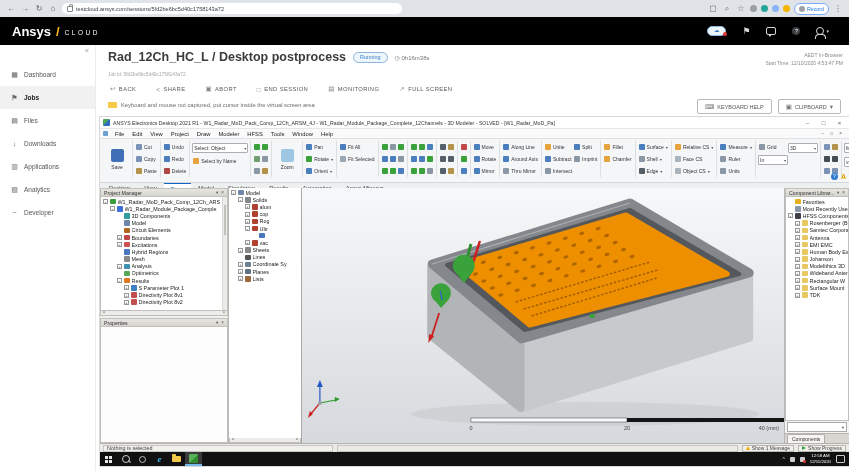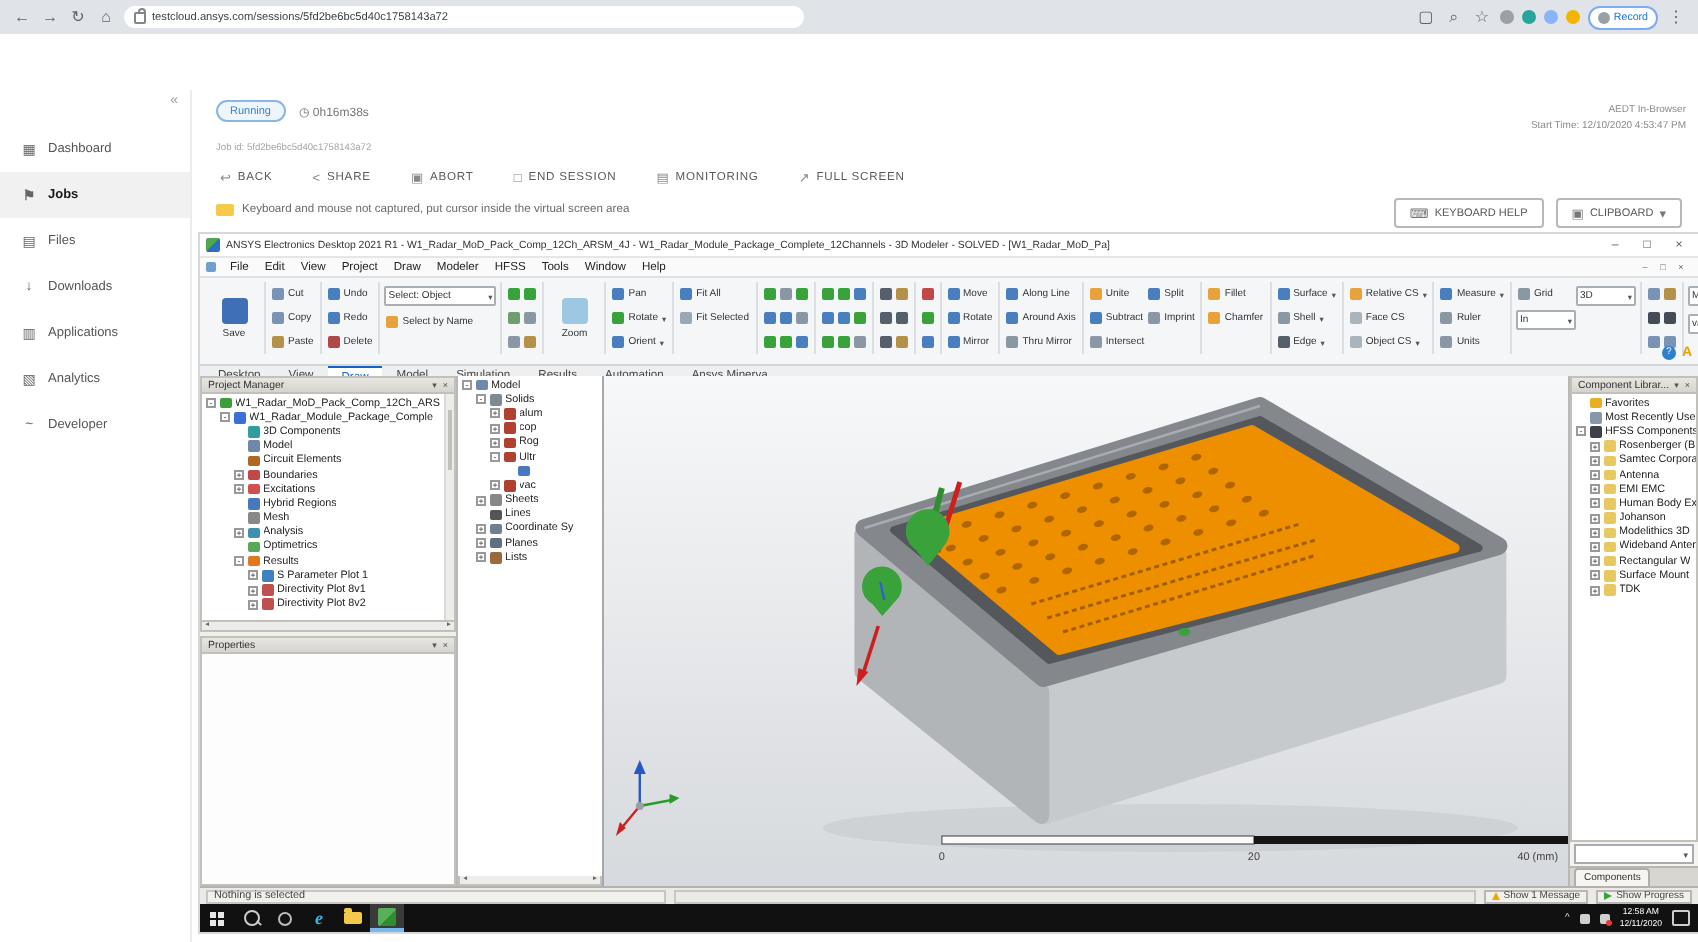--- a/index.html
+++ b/index.html
@@ -155,20 +155,35 @@
     <span class="bdot" style="background:#26a69a"></span>
     <span class="bdot" style="background:#8ab4f8"></span>
     <span class="bdot" style="background:#f4b400"></span>
     <div class="profile-pill">
       <span class="pav"></span>
       <span class="ptxt">Record</span>
     </div>
     <span class="bico">⋮</span>
   </div>
 
+  <div class="abar">
+    <span class="logo-ansys">Ansys</span>
+    <span class="logo-slash">/</span>
+    <span class="logo-cloud">CLOUD</span>
+    <div class="hicons">
+      <span class="hico badge">☁</span>
+      <span class="hico">⚑</span>
+      <span class="chatico"></span>
+      <span class="helpico">?</span>
+      <span style="display:flex;align-items:center;gap:2px">
+        <span class="userico"></span>
+        <span class="caret">▾</span>
+      </span>
+    </div>
+  </div>
 
   <div class="sidebar">
     <span class="collapse">«</span>
     <div class="side-items">
 
         <div class="side-item">
           <span class="side-ico">▦</span>
           <span>Dashboard</span>
         </div>
 
@@ -199,20 +214,21 @@
 
         <div class="side-item">
           <span class="side-ico">~</span>
           <span>Developer</span>
         </div>
 
     </div>
   </div>
 
   <div class="titlerow">
+    <span class="title">Rad_12Ch_HC_L / Desktop postprocess</span>
     <span class="badge">Running</span>
     <span class="elapsed">0h16m38s</span>
   </div>
   <div class="jobid">Job id: 5fd2be6bc5d40c1758143a72</div>
   <div class="sessinfo">
     <div>AEDT In-Browser</div>
     <div>Start Time: 12/10/2020 4:53:47 PM</div>
   </div>
   <div class="actions">
 

